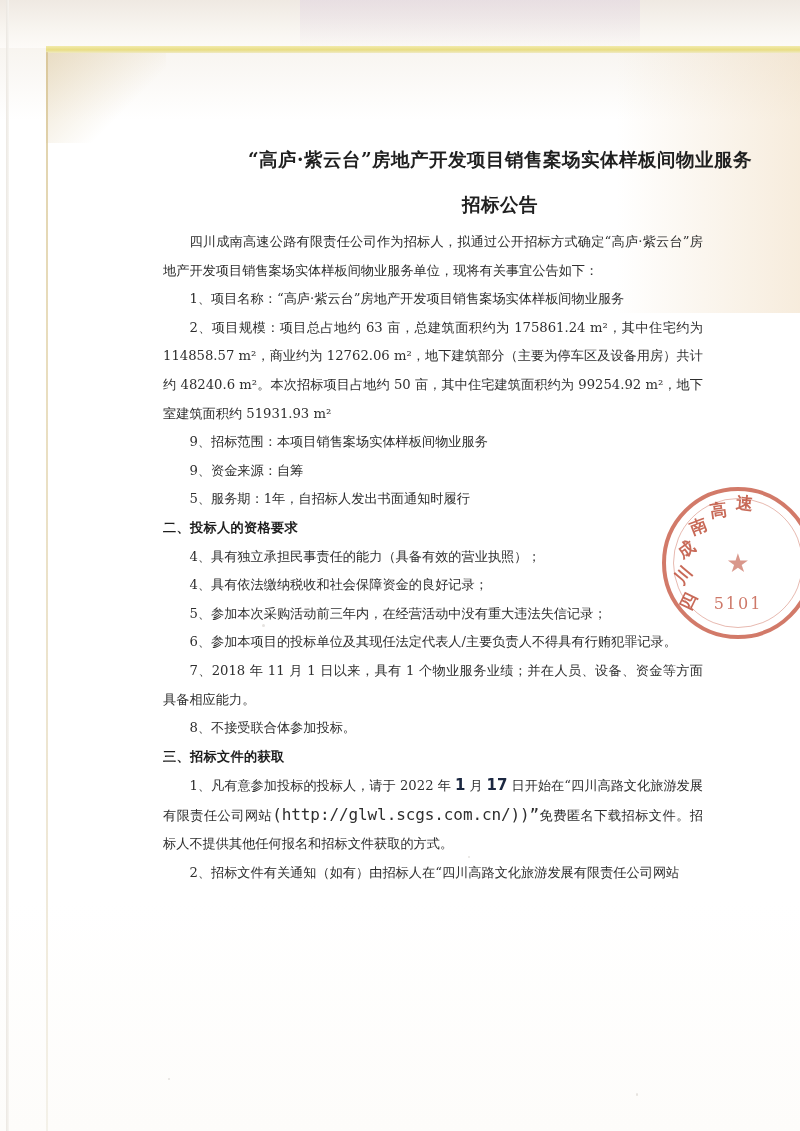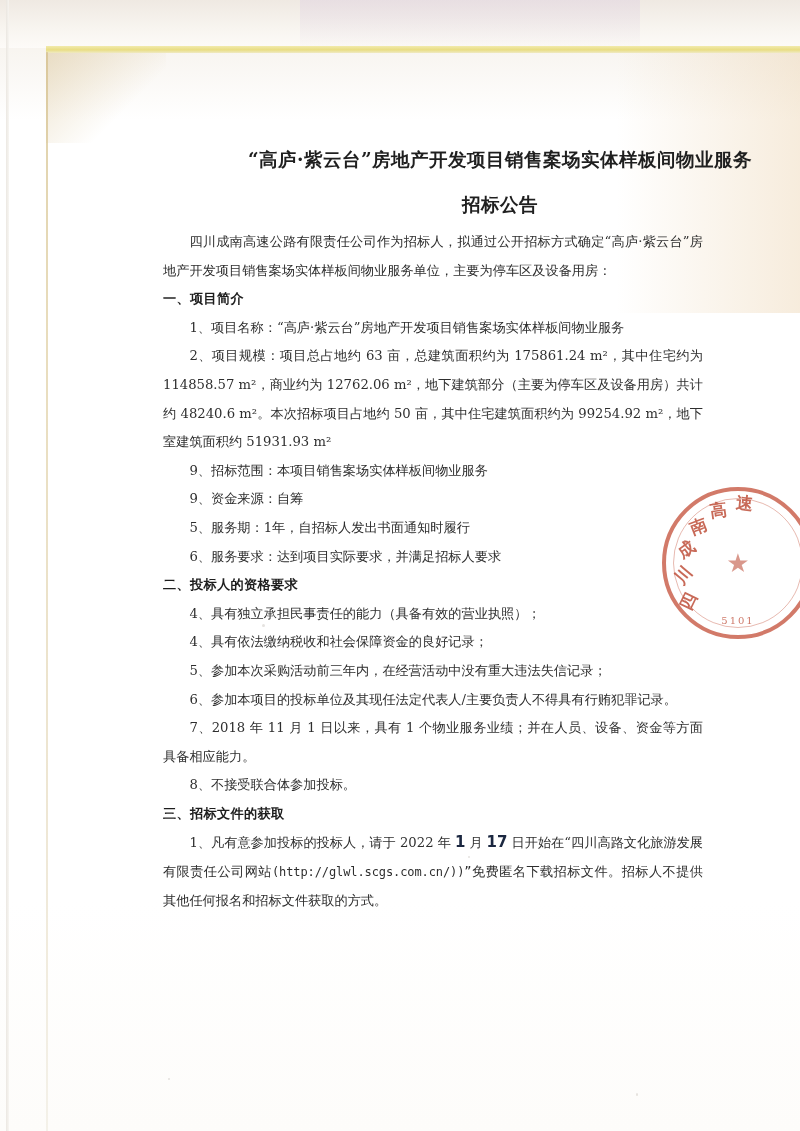--- a/index.html
+++ b/index.html
@@ -110,23 +110,23 @@
   .seal-char {
     position: absolute;
     font-size: 17px;
     line-height: 1;
     transform-origin: center center;
     white-space: nowrap;
   }
   .seal-digits {
     position: absolute;
     left: 50%;
-    bottom: 13px;
+    bottom: 26px;
     transform: translateX(-50%);
-    font-size: 10px;
+    font-size: 16px;
     letter-spacing: 2px;
     color: #bb452f;
     opacity: .72;
   }
   .seal-star {
     position: absolute;
     left: 50%; top: 50%;
     transform: translate(-50%,-50%);
     font-size: 26px;
     color: #bb452f;
@@ -169,21 +169,21 @@
     color: #1d1d1d;
     letter-spacing: .3px;
   }
   .item { text-indent: 2em; }
   .u {
     text-underline-offset: 3px;
     text-decoration-thickness: 1px;
   }
   .mono {
     font-family: "DejaVu Sans Mono", "Liberation Mono", monospace;
-    font-size: 12px;
+    font-size: 16px;
     letter-spacing: -.1px;
     margin-top: 7px;
   }
   .hand {
     font-family: "DejaVu Sans", "Liberation Sans", sans-serif;
     color: #1b2740;
     font-weight: bold;
     font-size: 15px;
     padding: 0 4px;
   }
@@ -222,45 +222,44 @@
     <div class="seal-digits">5101</div>
   </div>
 
   <div class="doc">
 
     <h1 class="title title-1">“高庐·紫云台”房地产开发项目销售案场实体样板间物业服务</h1>
     <h1 class="title title-2">招标公告</h1>
 
     <div class="body">
 
-      <p class="p indent"><span class="u">四川成南高速公路有限责任公司</span><span>作为招标人，拟通过公开招标方式确定</span><span class="u">“高庐·紫云台”</span><span class="u">房地产开发项目销售案场实体样板间物业服务</span><span>单位，主要为停车区及设备用房：</span></p>
-
-      <p class="p sec">一、项目简介</p>
+      <p class="p indent"><span class="u">四川成南高速公路有限责任公司</span><span>作为招标人，拟通过公开招标方式确定</span><span class="u">“高庐·紫云台”</span><span class="u">房地产开发项目销售案场实体样板间物业服务</span><span>单位，现将有关事宜公告如下：</span></p>
+
 
       <p class="p item"><span>1、项目名称：</span><span class="u">“高庐·紫云台”房地产开发项目销售案场实体样板间物业服务</span></p>
 
       <p class="p item"><span>2、项目规模：</span><span class="u">项目总占地约 63 亩，总建筑面积约为 175861.24 m²，其中住宅约为 114858.57 m²，商业约为 12762.06 m²，地下建筑部分（主要为停车区及设备用房）共计约 48240.6 m²。本次招标项目占地约 50 亩，其中住宅建筑面积约为 99254.92 m²，地下室建筑面积约 51931.93 m²</span></p>
 
       <p class="p item"><span>9、招标范围：</span><span class="u">本项目销售案场实体样板间物业服务</span></p>
 
       <p class="p item"><span>9、资金来源：</span><span class="u">自筹</span></p>
 
       <p class="p item"><span>5、服务期：</span><span class="u">1年，自招标人发出书面通知时履行</span></p>
 
-      <p class="p item"><span>6、服务要求：</span><span class="u">达到项目实际要求，并满足招标人要求</span></p>
 
       <p class="p sec">二、投标人的资格要求</p>
 
       <p class="p item">4、具有独立承担民事责任的能力（具备有效的营业执照）；</p>
       <p class="p item">4、具有依法缴纳税收和社会保障资金的良好记录；</p>
       <p class="p item">5、参加本次采购活动前三年内，在经营活动中没有重大违法失信记录；</p>
       <p class="p item">6、参加本项目的投标单位及其现任法定代表人/主要负责人不得具有行贿犯罪记录。</p>
       <p class="p item">7、2018 年 11 月 1 日以来，具有 1 个物业服务业绩；并在人员、设备、资金等方面具备相应能力。</p>
       <p class="p item">8、不接受联合体参加投标。</p>
 
       <p class="p sec">三、招标文件的获取</p>
 
       <p class="p item"><span>1、凡有意参加投标的投标人，请于 2022 年</span><span class="hand">1</span><span>月</span><span class="hand">17</span><span>日开始在</span><span>“四川高路文化旅游发展有限责任公司网站</span><span class="mono">(http://glwl.scgs.com.cn/))”</span><span>免费匿名下载招标文件。招标人不提供其他任何报名和招标文件获取的方式。</span></p>
 
+      <p class="p item">2、招标文件有关通知（如有）由招标人在“四川高路文化旅游发展有限责任公司网站</p>
 
     </div>
   </div>
 </div>
 
 </body></html>

